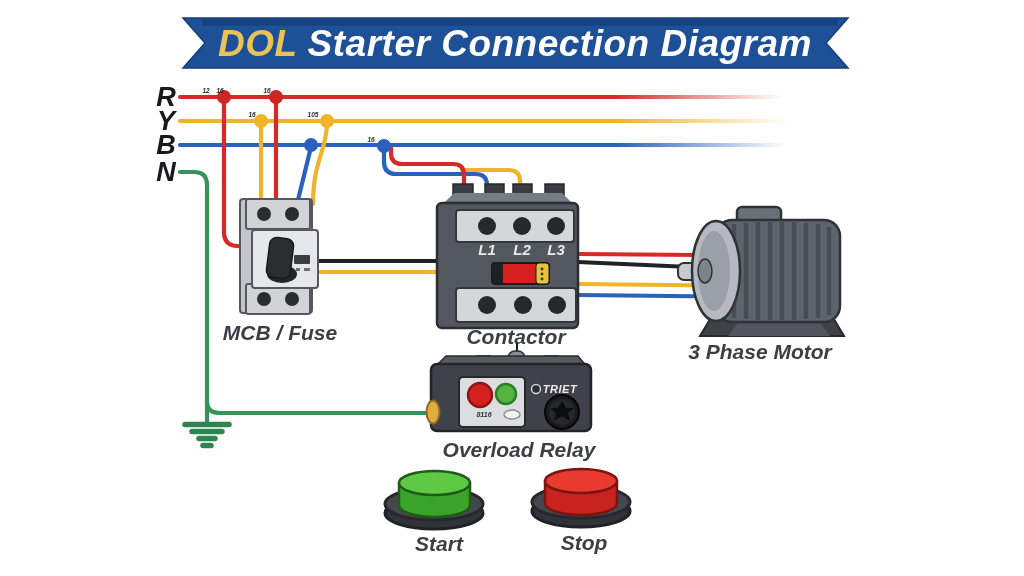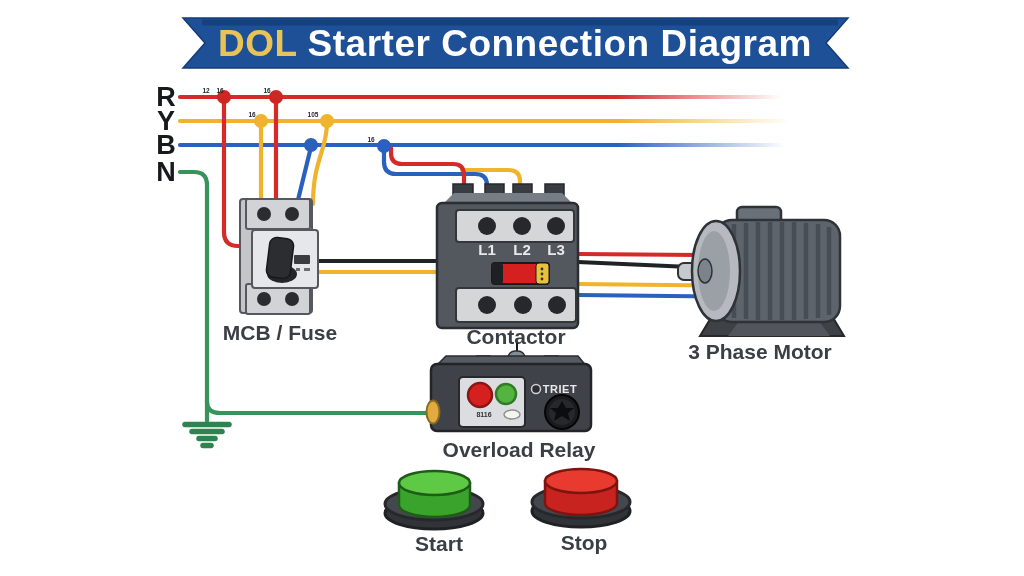--- a/index.html
+++ b/index.html
@@ -1,16 +1,16 @@
 <!DOCTYPE html>
 <html><head>
 <meta charset="utf-8">
 <style>
   html,body{margin:0;padding:0;background:#ffffff;}
-  .stage{width:996px;height:576px;position:relative;background:#ffffff;overflow:hidden;}
+  .stage{width:996px;height:576px;position:relative;background:#ffffff;overflow:hidden;font-style:italic;}
   svg{display:block;}
   text{font-family:"Liberation Sans",sans-serif;}
   .title-txt{font-size:37px;font-weight:700;letter-spacing:.5px;}
   .title-hl{fill:#e9c356;}
   .title-rest{fill:#ffffff;}
   .phase-lbl{font-size:27px;font-weight:700;fill:#17191d;text-anchor:middle;}
   .lbl{font-size:21px;font-weight:700;fill:#3a3e45;text-anchor:middle;}
   .tiny{font-size:6.5px;font-weight:700;fill:#26282c;text-anchor:middle;}
   .term-lbl{font-size:15px;font-weight:700;fill:#e8e9eb;text-anchor:middle;}
   .brand{font-size:11px;font-weight:700;fill:#e8e9eb;text-anchor:middle;letter-spacing:.5px;}

